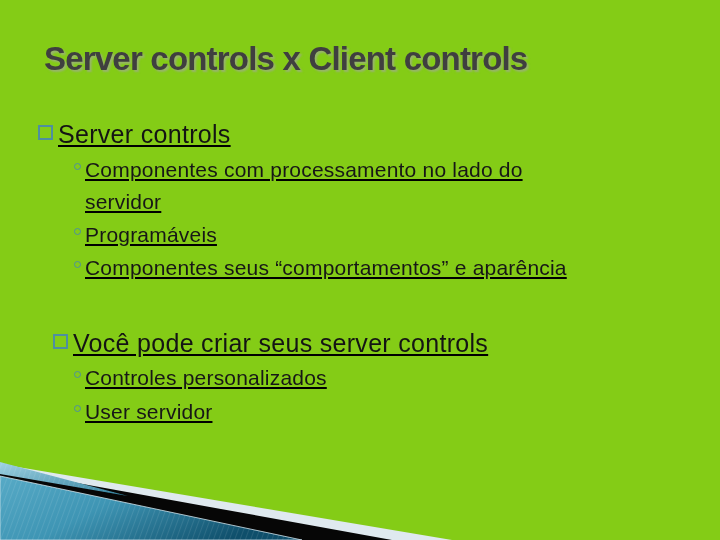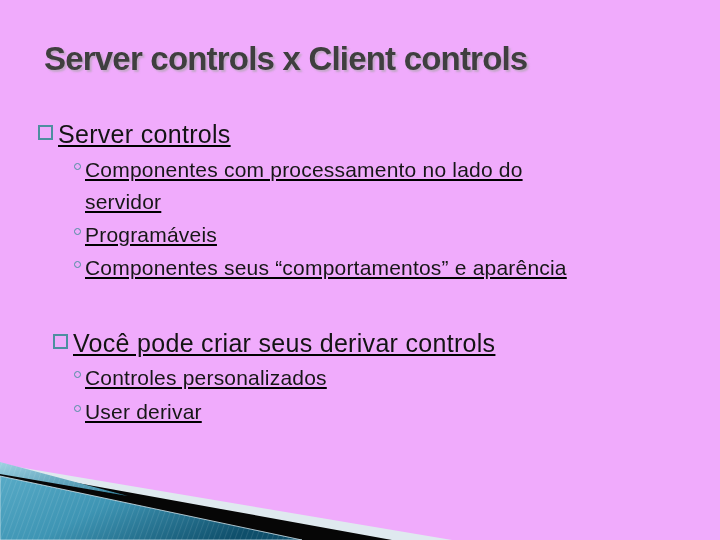--- a/index.html
+++ b/index.html
@@ -1,18 +1,18 @@
 <!DOCTYPE html>
 <html><head>
 <meta charset="utf-8">
 <style>
   html,body { margin:0; padding:0; background:#ffffff; }
   .slide {
     position:relative; width:720px; height:540px;
-    background:#f0abfc; overflow:hidden;
+    background:#84cc16; overflow:hidden;
     font-family:"Liberation Sans", sans-serif;
   }
   .title {
     position:absolute; left:44px; top:40px;
     font-size:33px; font-weight:bold; letter-spacing:-0.8px;
     color:#3f3f3f;
     text-shadow:2px 2px 2px rgba(165,165,165,0.6);
     white-space:nowrap;
   }
   .section { position:absolute; left:36px;text-decoration:underline; }
@@ -69,30 +69,30 @@
       <li class="sub-item">
         <span class="o-bullet"></span>
         <span>Componentes seus “comportamentos” e aparência</span>
       </li>
     </ul>
   </div>
 
   <div class="section section-2">
     <div class="l1-row">
       <span class="sq-bullet"></span>
-      <span class="l1-text">Você pode criar seus derivar controls</span>
+      <span class="l1-text">Você pode criar seus server controls</span>
     </div>
     <ul class="sub-list">
       <li class="sub-item">
         <span class="o-bullet"></span>
         <span>Controles personalizados</span>
       </li>
       <li class="sub-item">
         <span class="o-bullet"></span>
-        <span>User derivar</span>
+        <span>User servidor</span>
       </li>
     </ul>
   </div>
 
   <svg class="footer-deco" viewBox="0 0 720 88" aria-hidden="true">
     <defs>
       <linearGradient id="tealGrad" x1="0%" y1="0%" x2="100%" y2="40%">
         <stop offset="0%" stop-color="#57aac6"></stop>
         <stop offset="45%" stop-color="#3e95b4"></stop>
         <stop offset="100%" stop-color="#0f4f6b"></stop>

